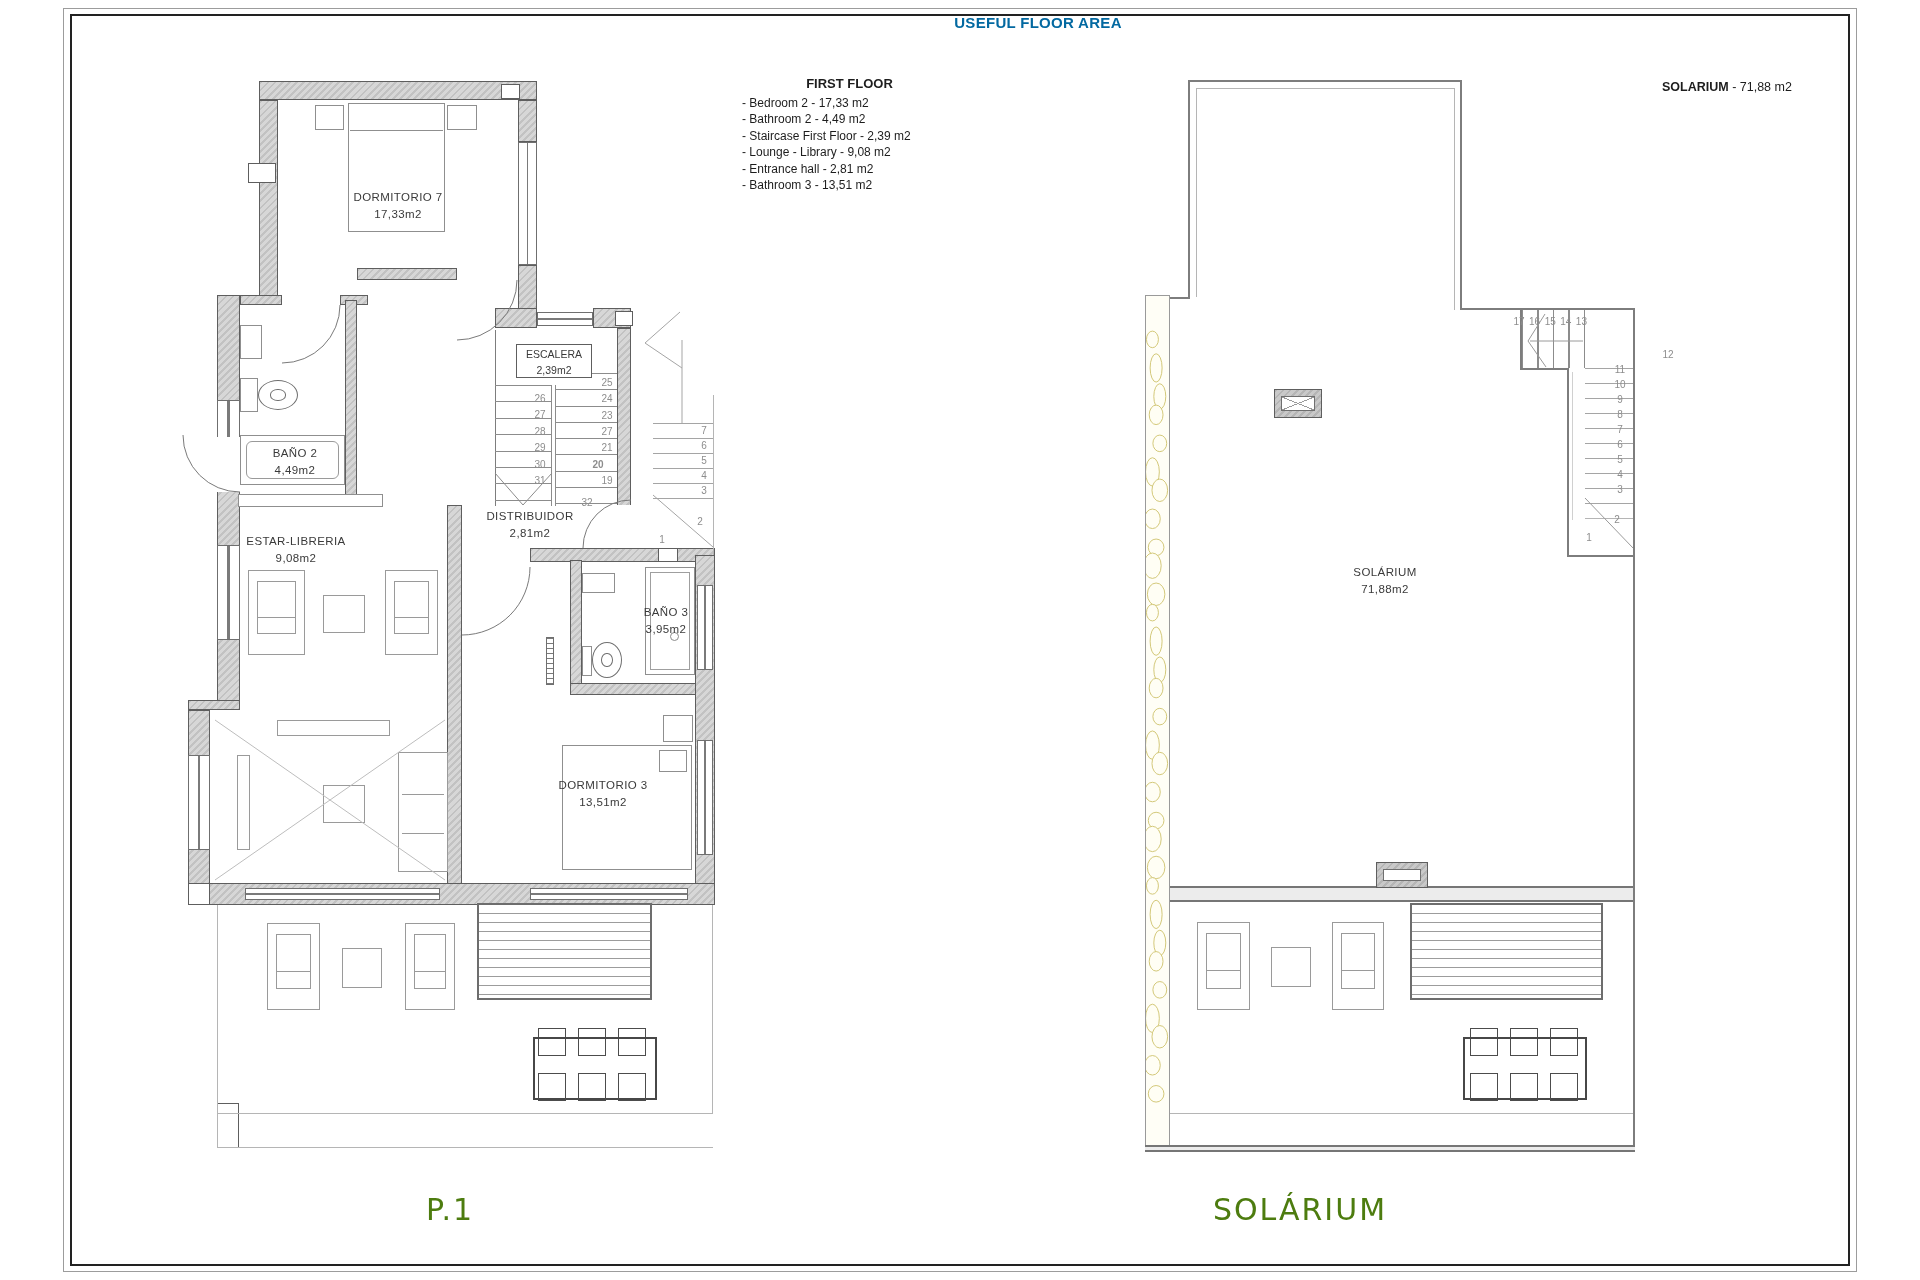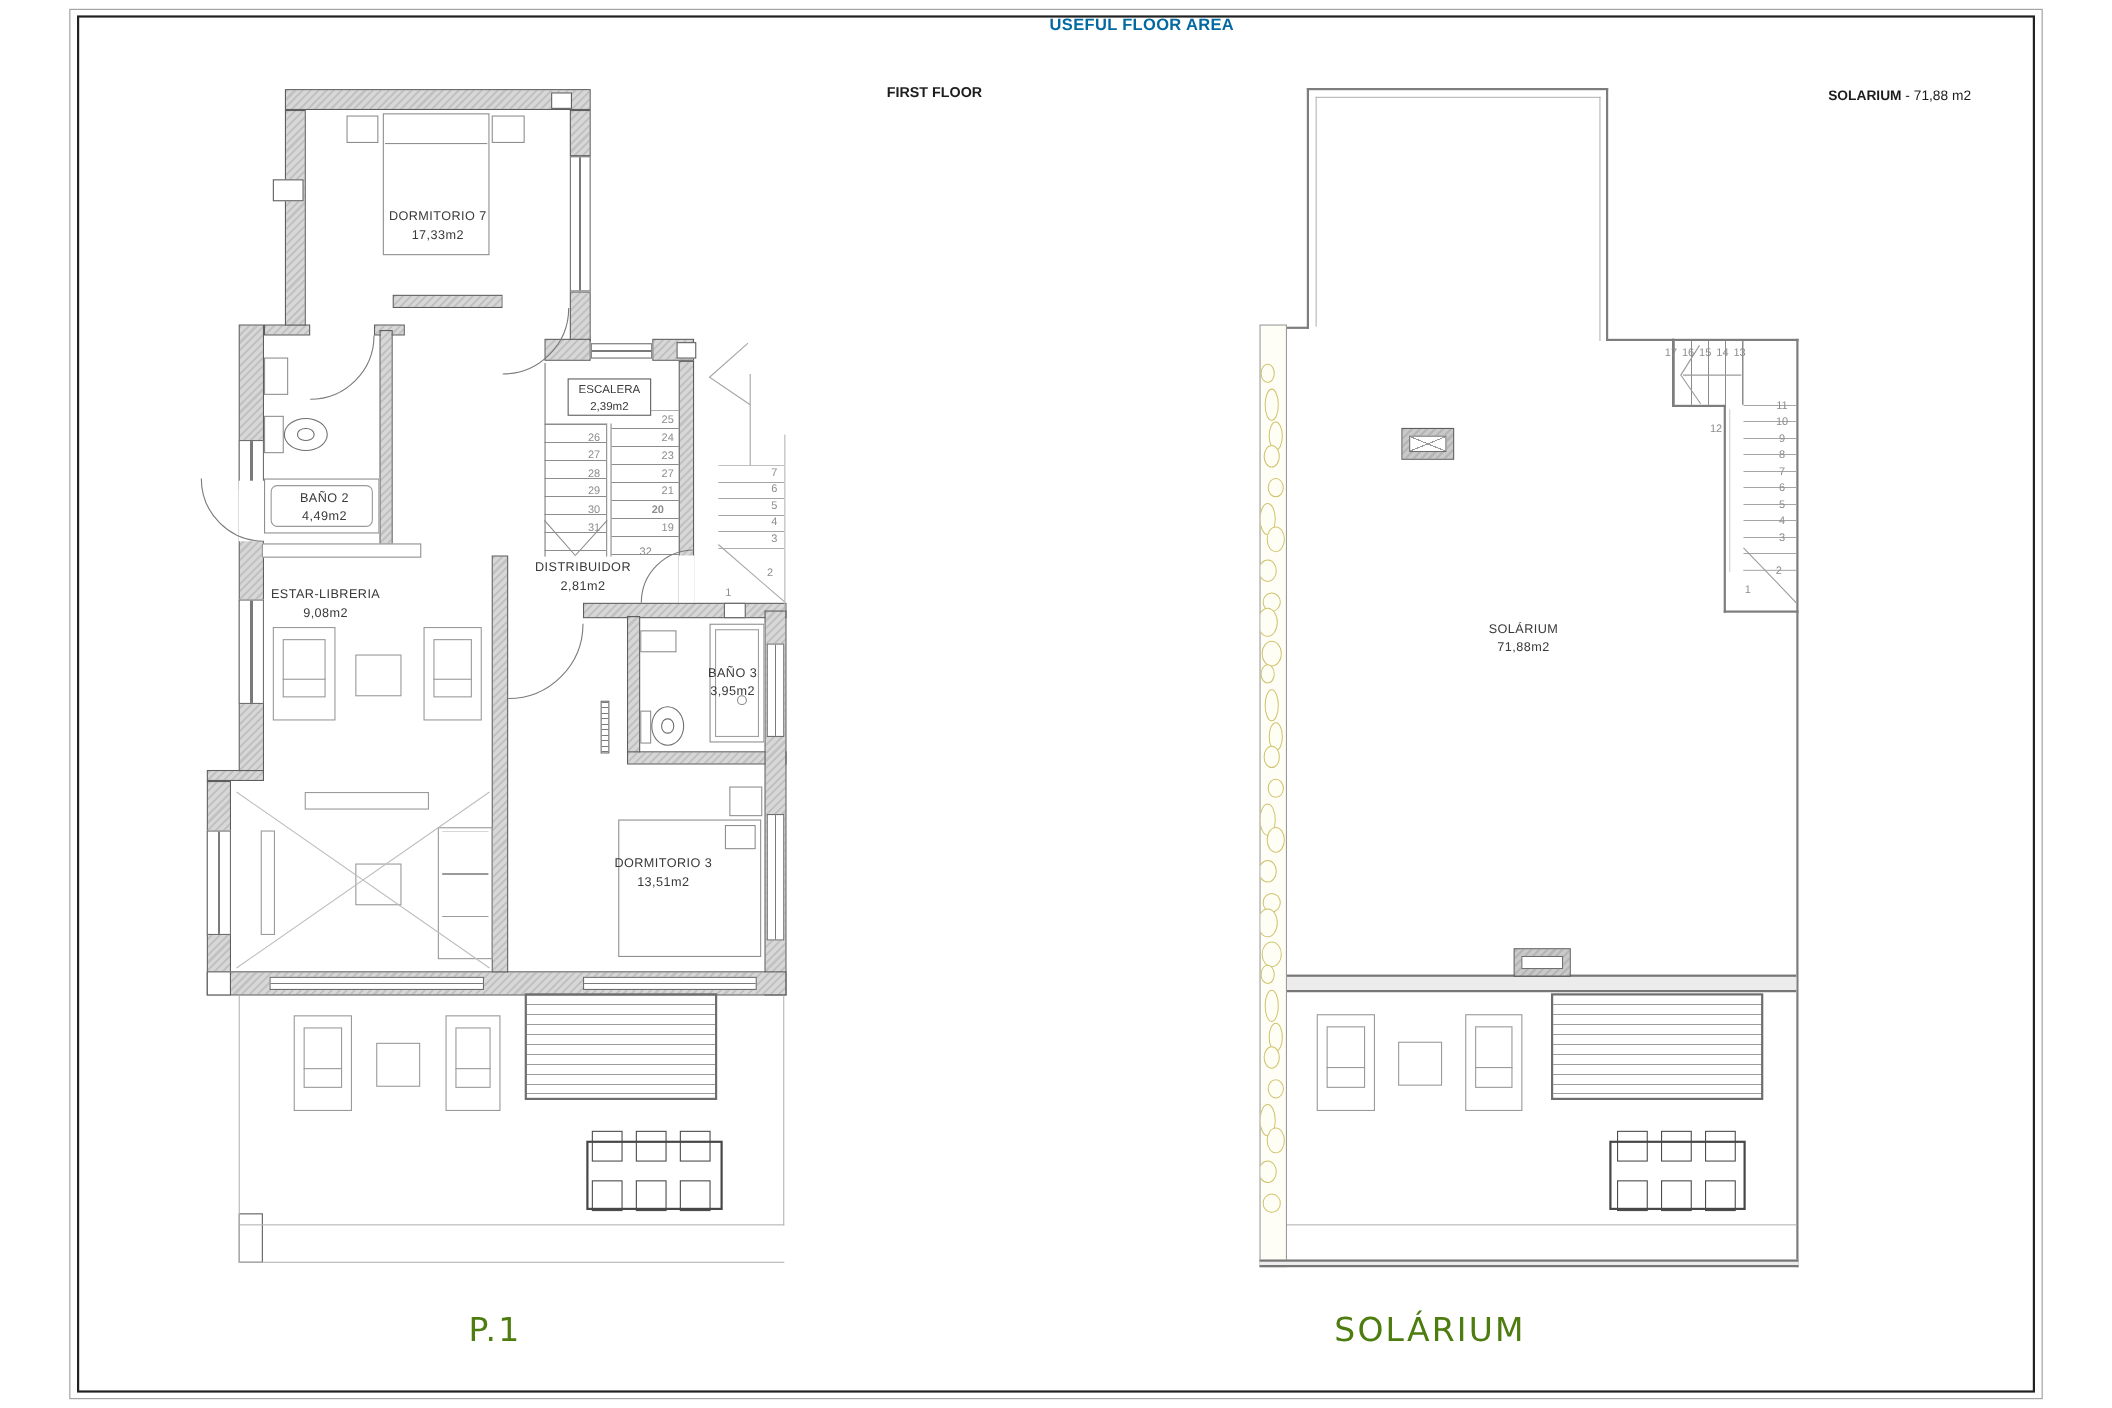--- a/index.html
+++ b/index.html
@@ -54,20 +54,28 @@
 <body>
 
 <div id="sheet">
   <div class="frame1"></div>
   <div class="frame2"></div>
 
   <div class="t-title">USEFUL FLOOR AREA</div>
 
   <div id="legend">
     <div class="legend-title">FIRST FLOOR</div>
+    <div id="legend-items">
+        <div class="legend-item">- Bedroom 2 - 17,33 m2</div>
+        <div class="legend-item">- Bathroom 2 - 4,49 m2</div>
+        <div class="legend-item">- Staircase First Floor - 2,39 m2</div>
+        <div class="legend-item">- Lounge - Library - 9,08 m2</div>
+        <div class="legend-item">- Entrance hall - 2,81 m2</div>
+        <div class="legend-item">- Bathroom 3 - 13,51 m2</div>
+      </div>
   </div>
 
   <div id="sol-note"><b>SOLARIUM</b><span> - 71,88 m2</span></div>
 
   <div id="plan-p1" class="plangroup">
 
     <div class="wall" style="left:259px;top:81px;width:278px;height:19px"></div>
     <div class="wall" style="left:259px;top:100px;width:19px;height:197px"></div>
     <div class="wall" style="left:518px;top:100px;width:19px;height:42px"></div>
     <div class="wall" style="left:518px;top:265px;width:19px;height:45px"></div>
@@ -344,21 +352,21 @@
     <span class="num" style="left: 704px; top: 430px;">7</span>
     <span class="num" style="left: 704px; top: 445px;">6</span>
     <span class="num" style="left: 704px; top: 460px;">5</span>
     <span class="num" style="left: 704px; top: 475px;">4</span>
     <span class="num" style="left: 704px; top: 490px;">3</span>
     <span class="num" style="left: 1519px; top: 321px;">17</span>
     <span class="num" style="left: 1534.6px; top: 321px;">16</span>
     <span class="num" style="left: 1550.2px; top: 321px;">15</span>
     <span class="num" style="left: 1565.8px; top: 321px;">14</span>
     <span class="num" style="left: 1581.4px; top: 321px;">13</span>
-    <span class="num" style="left: 1560px; top: 354px; margin-top: 36px;">12</span>
+    <span class="num" style="left: 1668px; top: 354px;">12</span>
     <span class="num" style="left: 1620px; top: 369px;">11</span>
     <span class="num" style="left: 1620px; top: 384px;">10</span>
     <span class="num" style="left: 1620px; top: 399px;">9</span>
     <span class="num" style="left: 1620px; top: 414px;">8</span>
     <span class="num" style="left: 1620px; top: 429px;">7</span>
     <span class="num" style="left: 1620px; top: 444px;">6</span>
     <span class="num" style="left: 1620px; top: 459px;">5</span>
     <span class="num" style="left: 1620px; top: 474px;">4</span>
     <span class="num" style="left: 1620px; top: 489px;">3</span>
     <span class="num" style="left: 561px; top: 502px; margin-left: 26px;">32</span>

